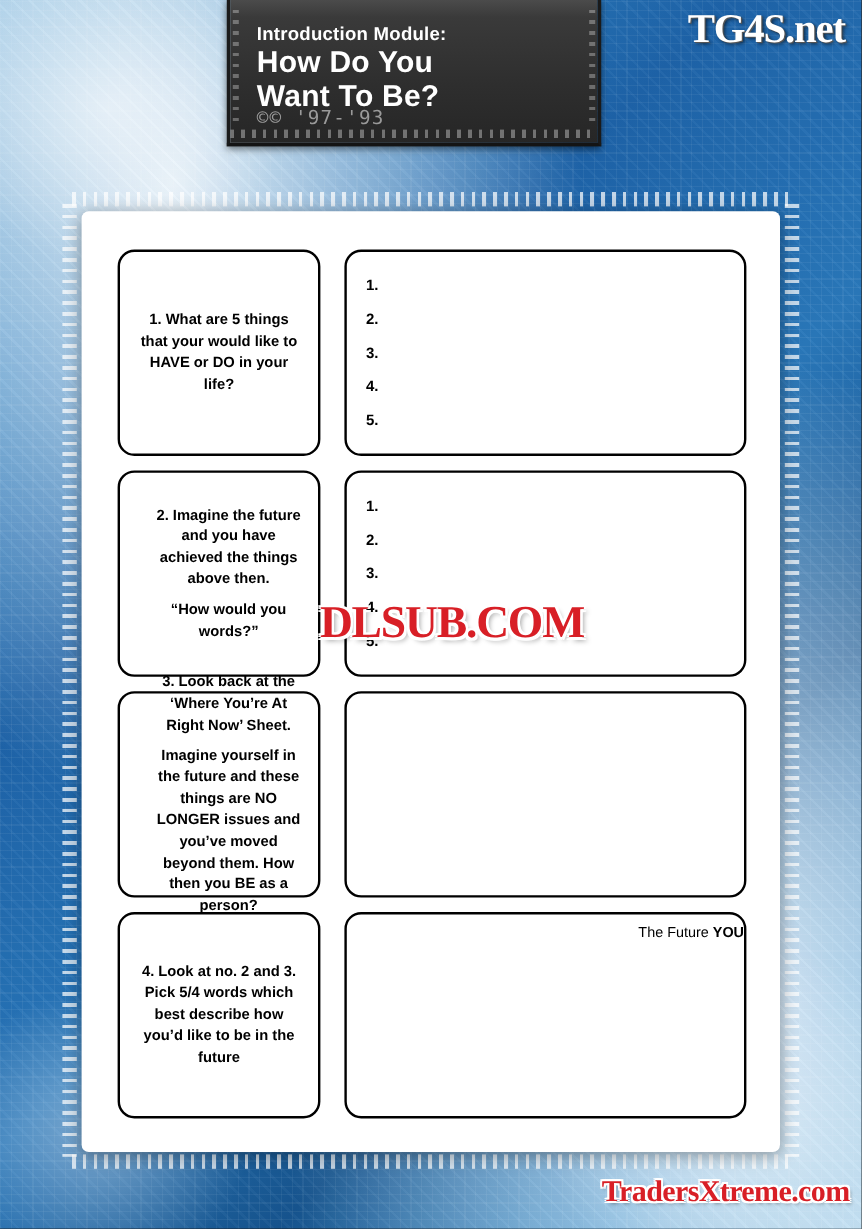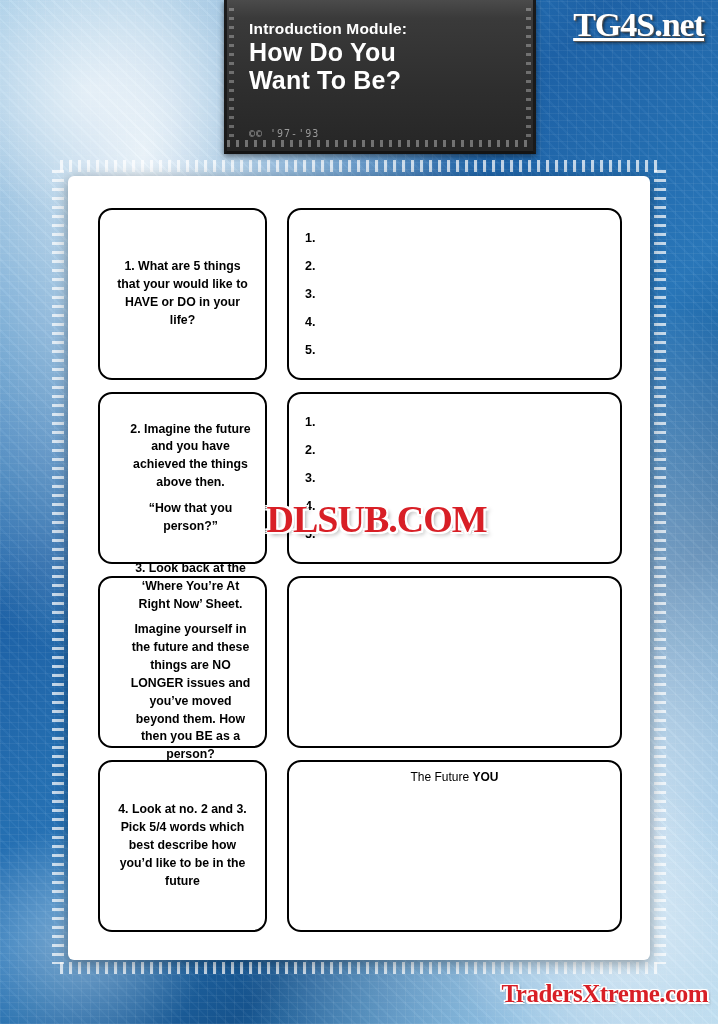--- a/index.html
+++ b/index.html
@@ -65,24 +65,24 @@
   }
   .pin-band.vert {
     width: 12px;
     background-image: repeating-linear-gradient(180deg,
       rgba(255,255,255,0.85) 0 3px, rgba(255,255,255,0) 3px 9px);
   }
 
   
   #header-chip {
     position: absolute;
-    left: 224px;
+    left: 189px;
     top: 0;
     width: 312px;
-    height: 154px;
+    height: 122px;
     background: linear-gradient(180deg, #4b4b4b 0%, #3a3a3a 12%, #2e2e2e 60%, #262626 100%);
     border-left: 3px solid #1a1a1a;
     border-right: 3px solid #1a1a1a;
     border-bottom: 3px solid #141414;
     box-sizing: border-box;
     box-shadow: 0 2px 6px rgba(0,0,0,0.5);
   }
   #header-chip .pins {
     position: absolute;
     left: 0; right: 0; bottom: 4px;
@@ -112,21 +112,21 @@
     color: #ffffff;
     font-size: 25px;
     font-weight: bold;
     line-height: 1.12;
     letter-spacing: .2px;
   }
   .chip-code {
     position: absolute;
     left: 22px; bottom: 12px;
     color: #9a9a9a;
-    font-size: 10px;
+    font-size: 16px;
     font-family: "DejaVu Sans Mono", monospace;
     letter-spacing: 1px;
   }
 
   
   #sheet {
     position: absolute;
     left: 68px;
     top: 176px;
     width: 582px;
@@ -182,37 +182,36 @@
   .numbered {
     margin: 0; padding: 0;
     display: flex;
     flex-direction: column;
     height: 100%;
     justify-content: space-around;
   }
   .answer-caption {
     position: absolute;
     top: 8px; left: 0; right: 0;
-    text-align: center;
+    text-align: right;
     font-size: 12px;
     color: #000;
   }
   .answer-caption b { font-weight: bold; }
 
   
   #wm-top {
     position: absolute;
     right: 14px; top: 6px;
     font-family: "Liberation Serif", serif;
     font-size: 34px;
     font-weight: bold;
     color: #ffffff;
     text-shadow: 1px 1px 0 #555, 2px 2px 3px rgba(0,0,0,.6);
     letter-spacing: -1px;
-    text-decoration: underline;
   }
   #wm-center {
     position: absolute;
     left: 50%;
     top: 497px;
     transform: translateX(-42%);
     font-family: "Liberation Serif", serif;
     font-size: 38px;
     font-weight: bold;
     color: #d81f26;
@@ -277,21 +276,21 @@
           <li>4.</li>
           <li>5.</li>
         </ul>
       </div>
     </div>
 
     <div class="row" style="top:216px; height:172px;">
       <div class="prompt-box">
         <div class="prompt-text">
           <p>2. Imagine the future and you have achieved the things above then.</p>
-          <p>“How that you person?”</p>
+          <p>“How would you words?”</p>
         </div>
       </div>
       <div class="answer-box">
         <ul class="numbered">
           <li>1.</li>
           <li>2.</li>
           <li>3.</li>
           <li>4.</li>
           <li>5.</li>
         </ul>

